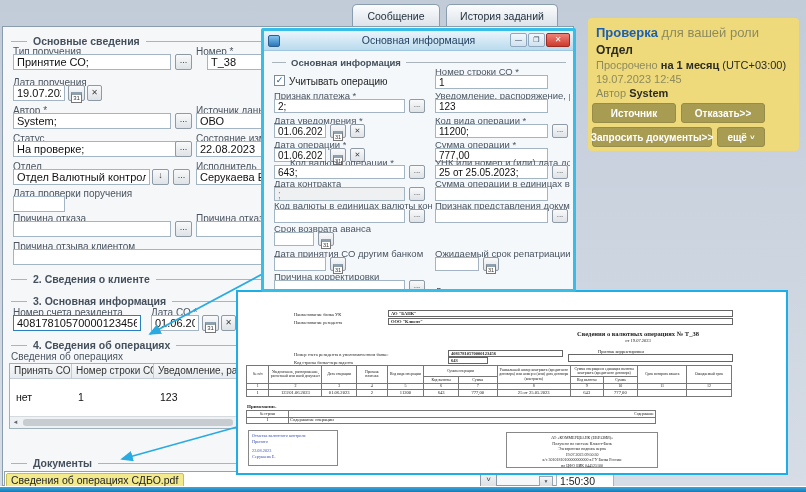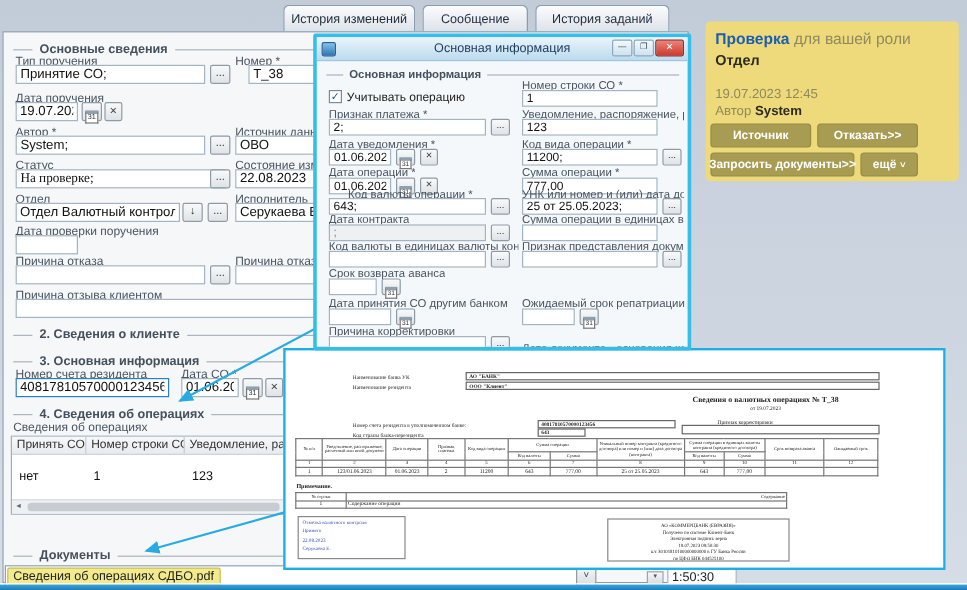--- a/index.html
+++ b/index.html
@@ -100,21 +100,20 @@
   .spinbtn{position:absolute;left:539px;top:476px;width:14px;height:11px;box-sizing:border-box;border:1px solid #9aa4ad;
            background:linear-gradient(#f5f6f7,#d9dee2);font-size:5px;line-height:9px;text-align:center;color:#556;z-index:2}
   .timebox{position:absolute;left:556px;top:474px;width:58px;height:14px;box-sizing:border-box;border:1px solid #a8b2ba;background:#fdfdfd;
            font-size:10.5px;line-height:12px;padding:0 3px;color:#222;z-index:2}
 </style>
 </head>
 <body>
 
 <div id="root">
 
-  <div class="tab" style="left:236px;width:110px">История изменений</div>
   <div class="tab" style="left:446px;width:112px">История заданий</div>
   <div class="tab" style="left:352px;width:88px">Сообщение</div>
 
   <div class="panel">
     <div class="sec" style="left:8px;top:8px;width:552px">
         <span>Основные сведения</span>
       </div>
 
     <div class="lbl" style="left:10px;top:19px">Тип поручения</div>
     <input class="inp" style="left: 10px; top: 27px; width: 158px;" value="Принятие СО;">
@@ -127,21 +126,21 @@
     <div class="cbtn" style="left:65px;top:58px"><span>31</span></div>
     <div class="xbtn" style="left:84px;top:58px">✕</div>
 
     <div class="lbl" style="left:10px;top:78px">Автор *</div>
     <input class="inp" style="left: 10px; top: 86px; width: 158px;" value="System;">
     <div class="ebtn" style="left:172px;top:86px">...</div>
     <div class="lbl" style="left:193px;top:78px">Источник данных</div>
     <input class="inp" style="left: 193px; top: 86px; width: 116px;" value="ОВО">
 
     <div class="lbl" style="left:10px;top:106px">Статус</div>
-    <input class="inp" style="left: 10px; top: 114px; width: 175px; font-family: Liberation Serif, serif;" value="На проверке;">
+    <input class="inp" style="left: 10px; top: 114px; width: 175px;" value="На проверке;">
     <div class="ebtn" style="left:172px;top:114px">...</div>
     <div class="lbl" style="left:193px;top:106px">Состояние измен</div>
     <input class="inp" style="left: 193px; top: 114px; width: 116px;" value="22.08.2023">
 
     <div class="lbl" style="left:10px;top:134px">Отдел</div>
     <input class="inp" style="left: 10px; top: 142px; width: 137px;" value="Отдел Валютный контроль;">
     <div class="ebtn" style="left:149px;top:142px">↓</div>
     <div class="ebtn" style="left:170px;top:142px">...</div>
     <div class="lbl" style="left:193px;top:134px">Исполнитель</div>
     <input class="inp" style="left: 193px; top: 142px; width: 116px;" value="Серукаева Е.;">
@@ -411,20 +410,25 @@
 
     <div class="mlbl" style="left:171px;top:254px;width:135px">Дата документа - основания корректировки вало</div>
   </div>
 
   <div class="task">
     <div style="position:absolute;left:8px;top:7px;font-size:13px">
       <span style="font-weight:700;color:#1d5fae">Проверка</span>
       <span class="muted">для вашей роли</span>
     </div>
     <div style="position:absolute;left:8px;top:25px;font-size:12px;font-weight:700">Отдел</div>
+    <div style="position:absolute;left:8px;top:41px">
+      <span class="muted">Просрочено</span>
+      <span style="font-weight:700">на 1 месяц</span>
+      <span>(UTC+03:00)</span>
+    </div>
     <div class="muted" style="position:absolute;left:8px;top:55px">19.07.2023 12:45</div>
     <div style="position:absolute;left:8px;top:69px">
       <span class="muted">Автор</span>
       <span style="font-weight:700">System</span>
     </div>
     <div class="tbtn" style="left:4px;top:85px;width:84px">Источник</div>
     <div class="tbtn" style="left:93px;top:85px;width:84px">Отказать&gt;&gt;</div>
     <div class="tbtn" style="left:4px;top:109px;width:120px">Запросить документы&gt;&gt;</div>
     <div class="tbtn" style="left:129px;top:109px;width:48px;gap:3px">
       <span>ещё</span>

